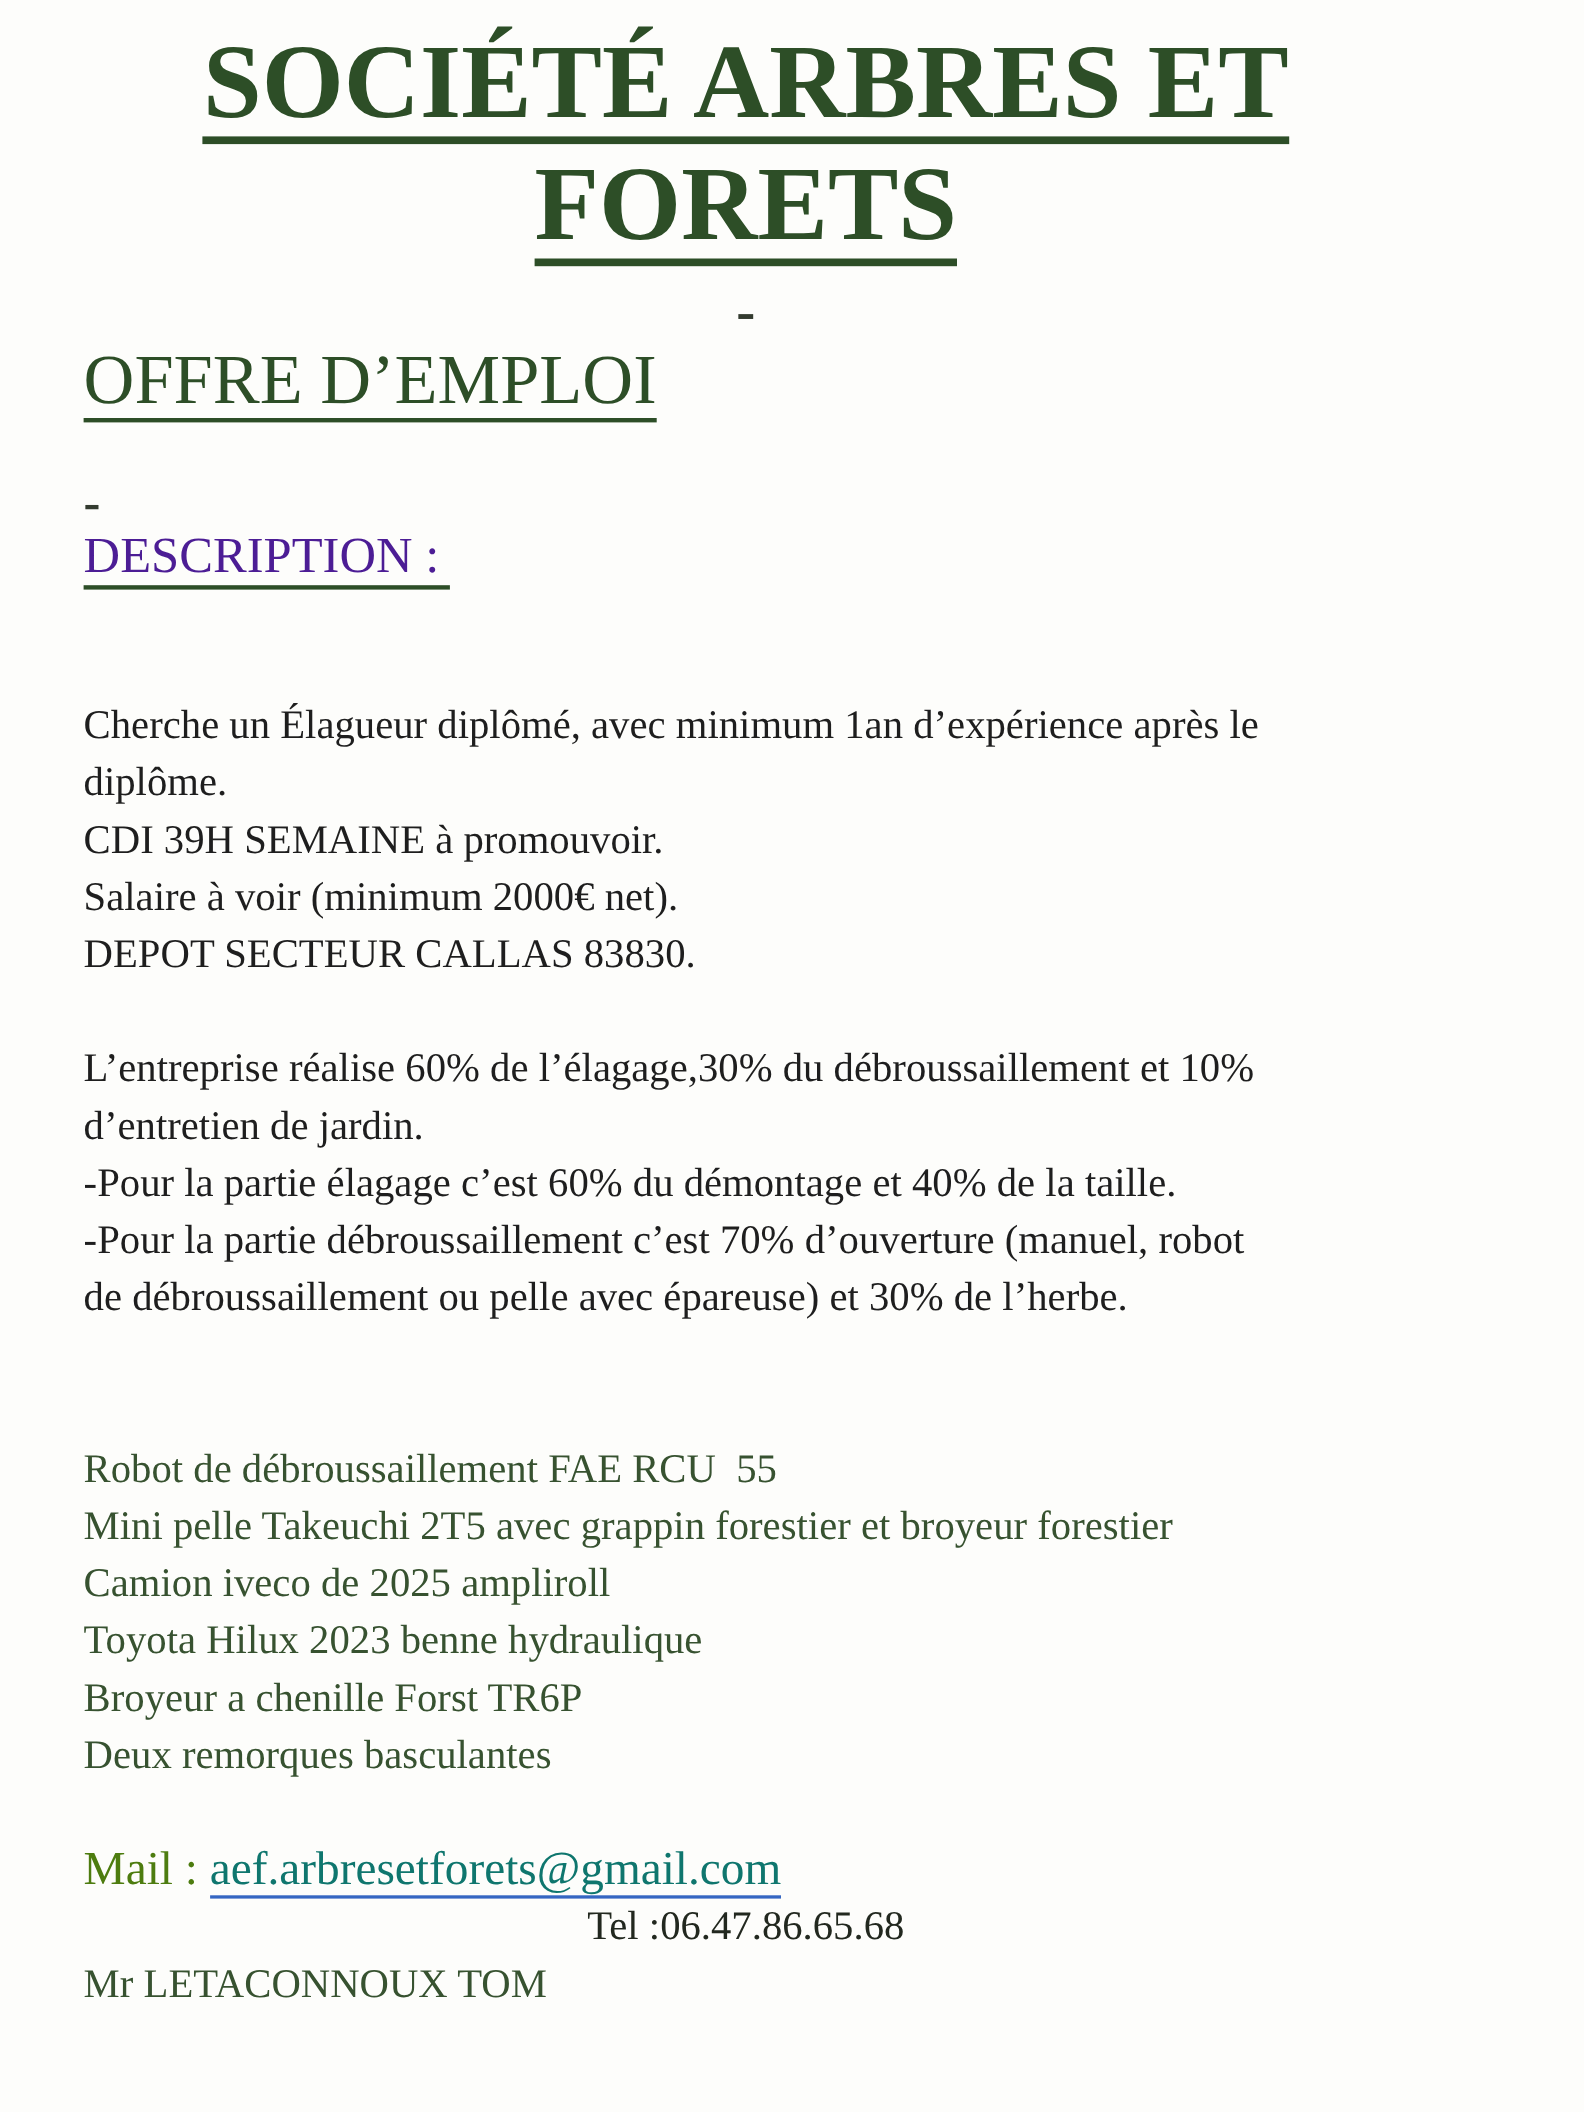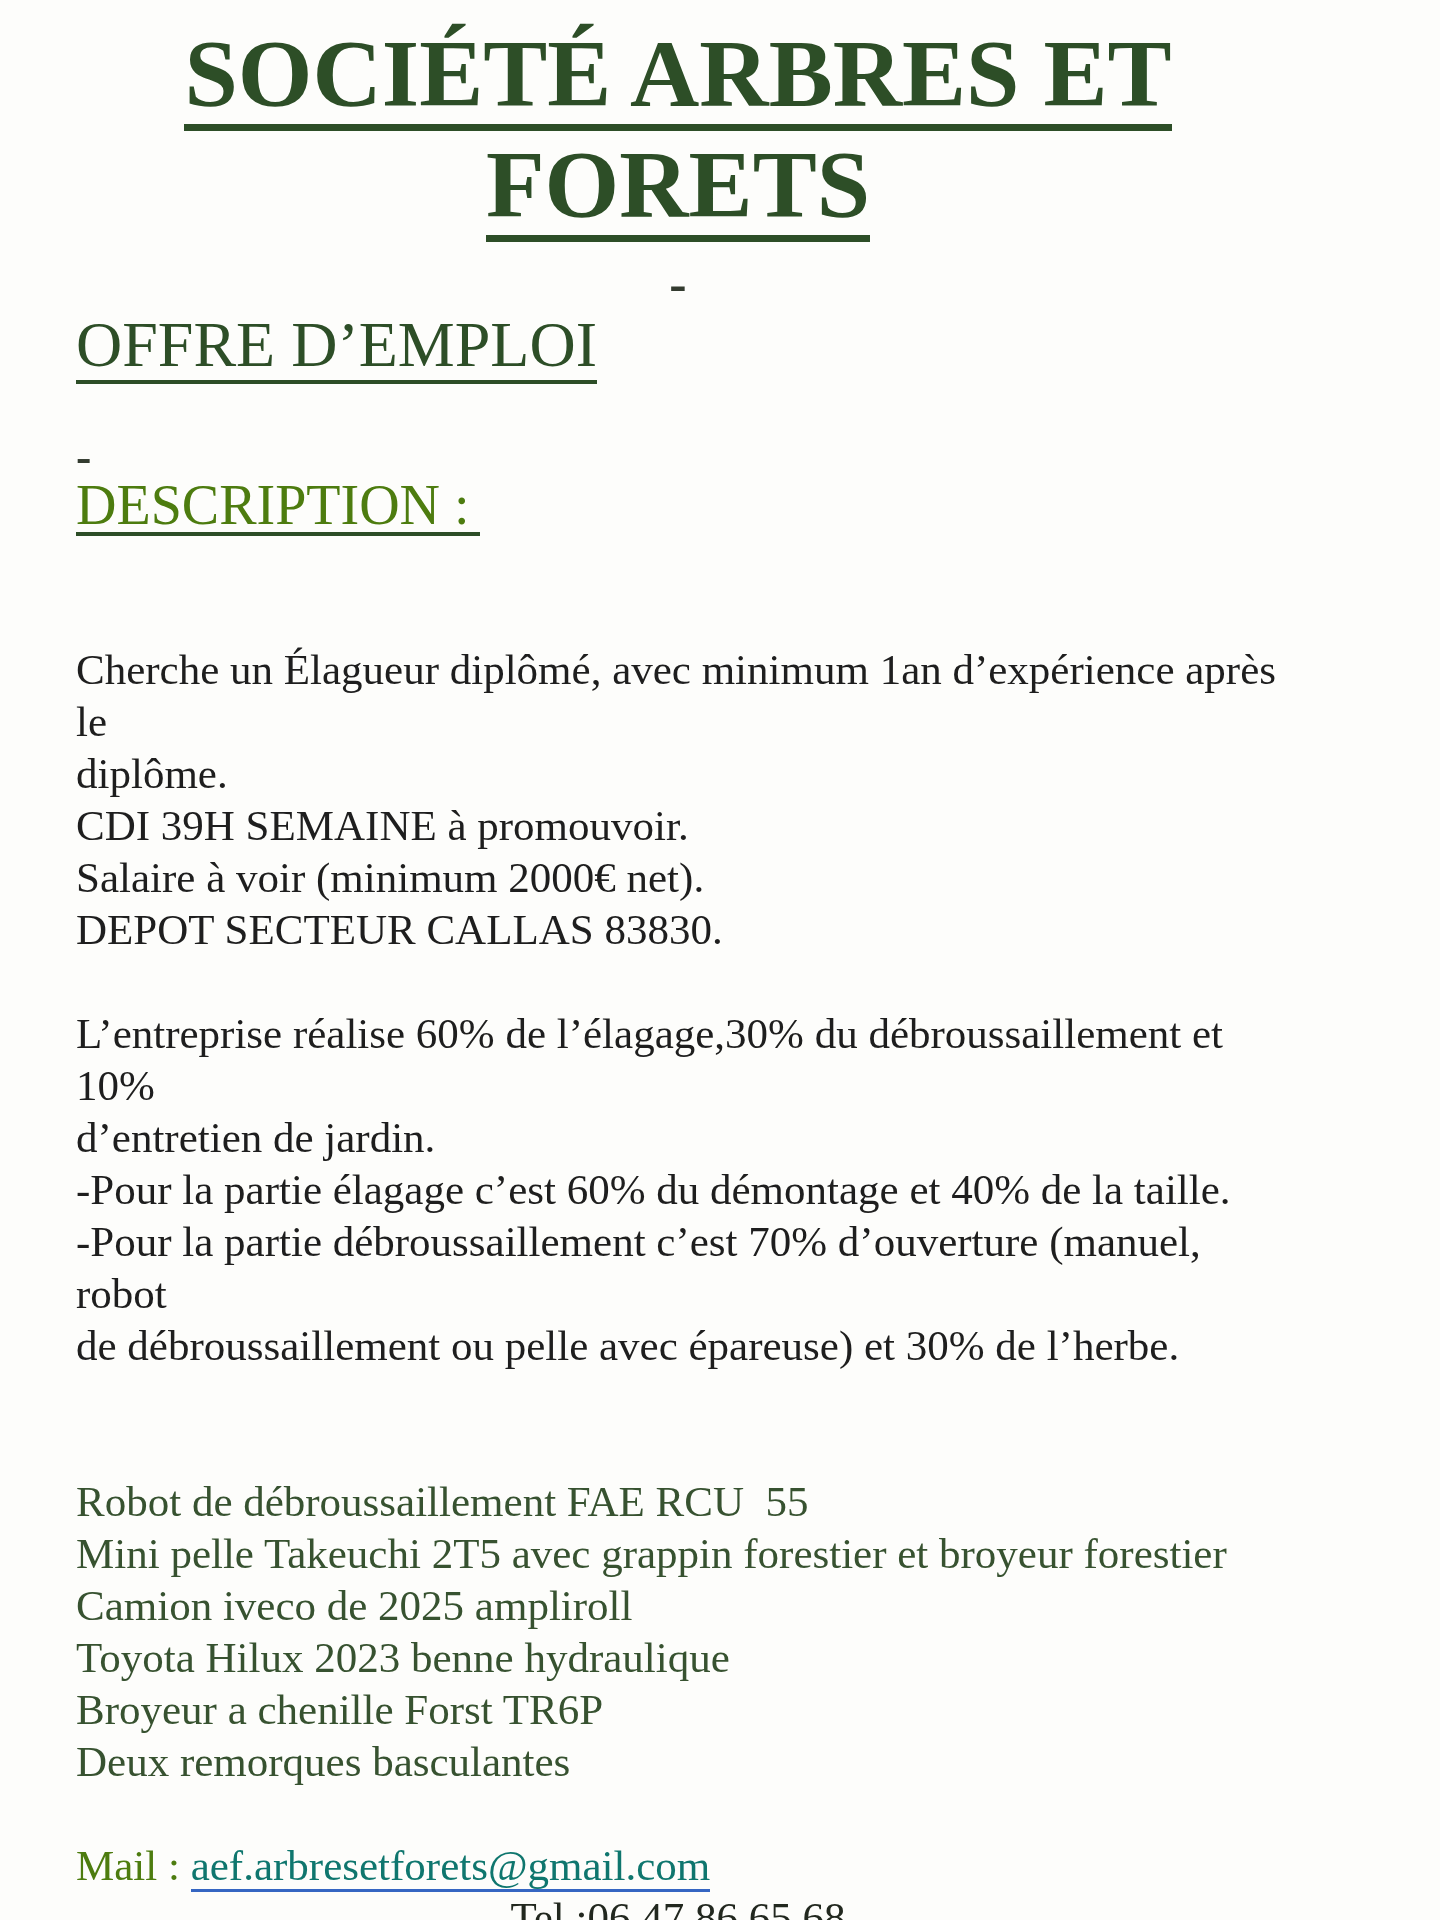--- a/index.html
+++ b/index.html
@@ -53,36 +53,36 @@
     padding-bottom: 2px;
   }
   .dash-left {
     font-size: 46px;
     font-weight: bold;
     color: #333b2f;
     line-height: 40px;
     margin-top: 14px;
   }
   .section-heading {
-    color: #4d7c0f;
-    font-size: 56px;
+    color: #4c1d95;
+    font-size: 46px;
     line-height: 52px;
     margin-top: 2px;
     font-weight: normal;
   }
   .section-heading .u {
     display: inline-block;
     border-bottom: 4px solid #2d4e27;
     padding-bottom: 1px;
     padding-right: 10px;
   }
 
   
   .line {
-    font-size: 43px;
+    font-size: 37px;
     line-height: 52px;
     white-space: pre-wrap;
   }
   .blank { height: 52px; }
   .para { margin: 0; }
   .green { color: #375230; }
 
   
   .contact-heading {
     color: #2d4e27;

